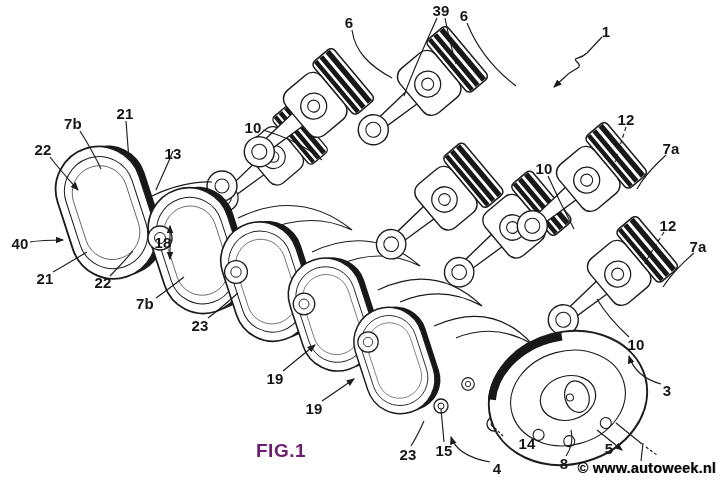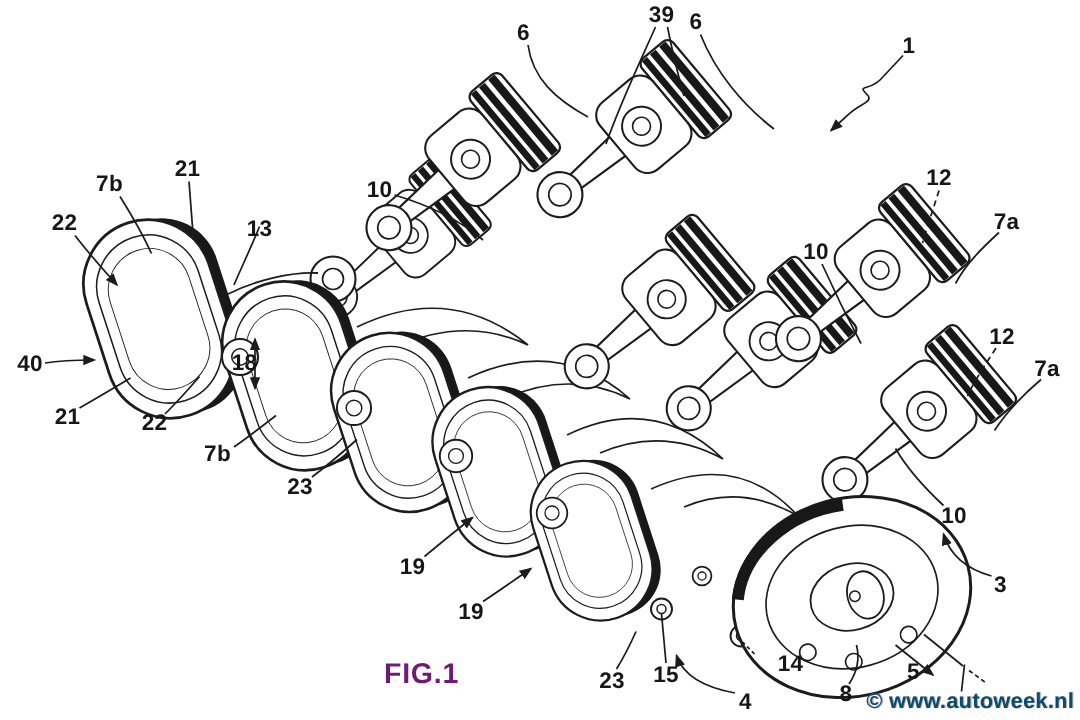--- a/index.html
+++ b/index.html
@@ -12,21 +12,21 @@
     position:absolute;transform:translate(-50%,-50%);
     font-size:15px;font-weight:600;color:#161616;letter-spacing:.2px;
     white-space:nowrap;line-height:1;
   }
   .fig-caption{
     position:absolute;left:281px;top:450px;transform:translate(-50%,-50%);
     font-size:19px;font-weight:600;letter-spacing:.5px;color:#701a75;line-height:1;
   }
   .watermark{
     position:absolute;right:4px;bottom:5px;font-size:14.5px;font-weight:600;
-    color:#0c4a6e;letter-spacing:.2px;line-height:1;
+    color:#000000;letter-spacing:.2px;line-height:1;
     text-shadow:0.7px 0 0.6px rgba(110,110,110,.65);
   }
 </style>
 </head>
 <body>
 
 <div class="stage">
 
   <svg width="720" height="480" viewBox="0 0 720 480">
     <defs>

